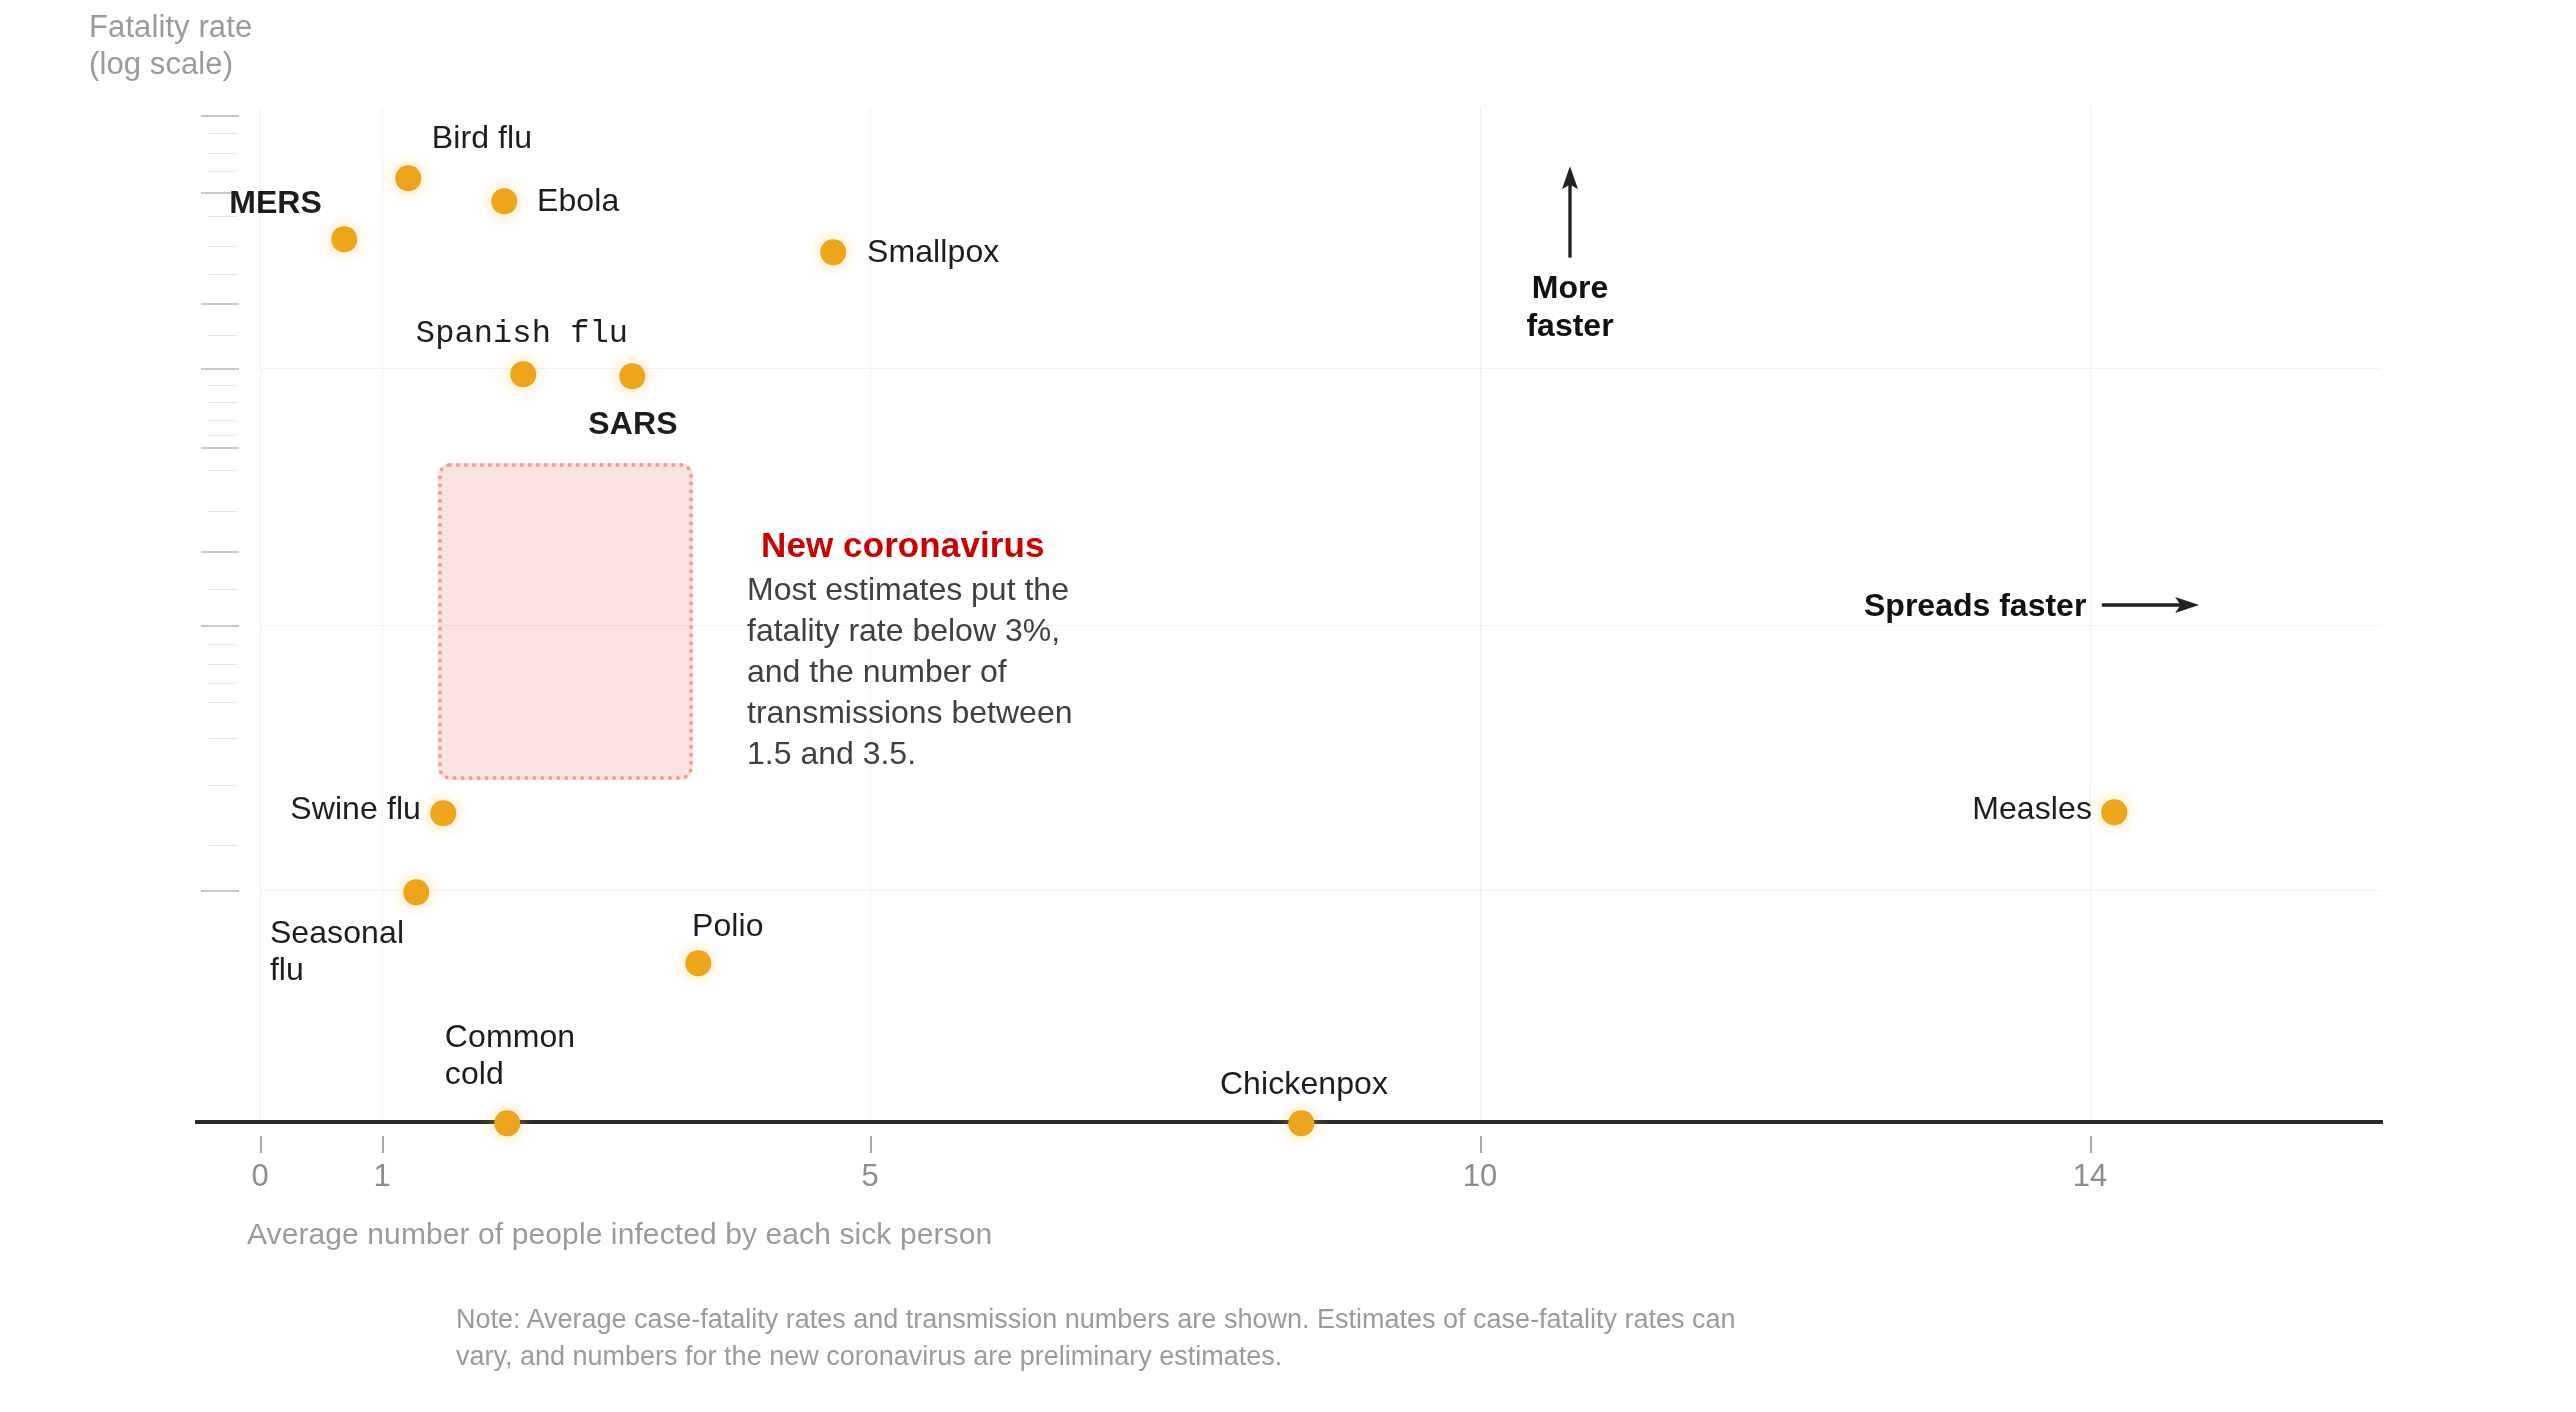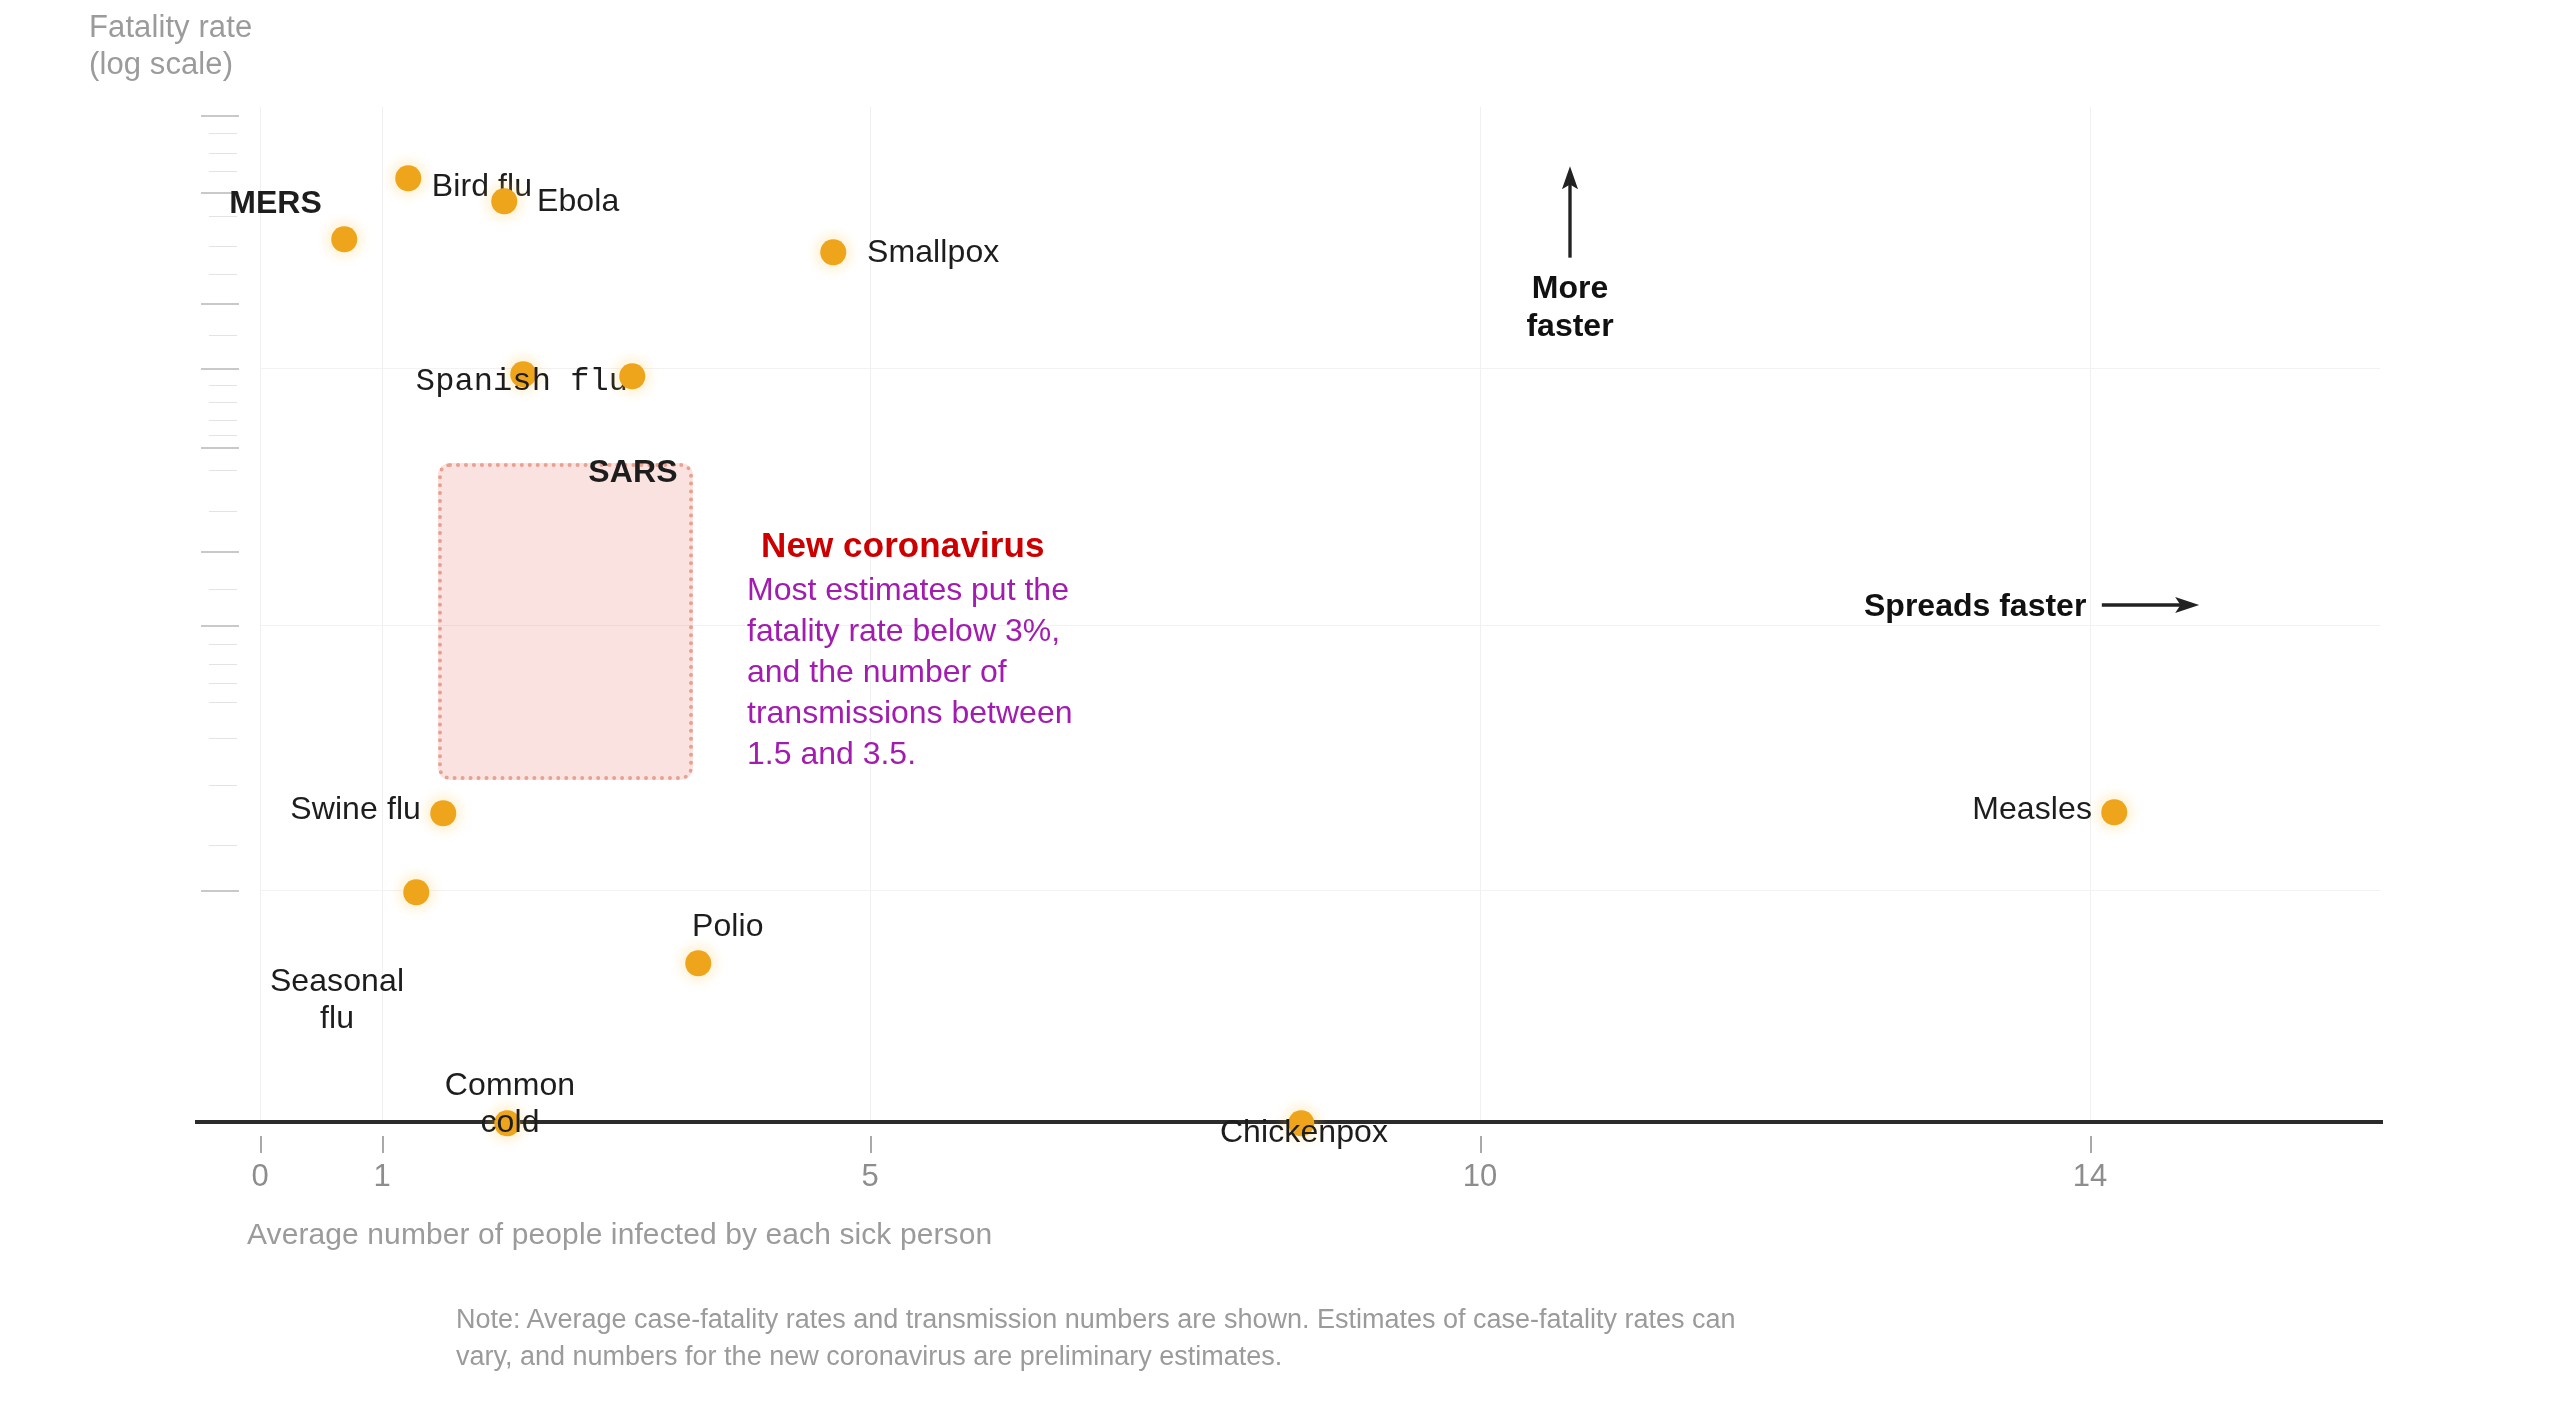--- a/index.html
+++ b/index.html
@@ -105,21 +105,21 @@
   }
   .dot-label{
     position:absolute;
     font-size:32px;
     color:#1d1d1d;
     white-space:pre-line;
     line-height:1.16;
     letter-spacing:0.1px;
   }
   .dot-label.bold{ font-weight:bold; font-size:32px; }
-  .dot-label.ctr{ transform:translateX(-50%); text-align:center;margin-top:48px; }
+  .dot-label.ctr{ transform:translateX(-50%); text-align:left; }
   .dot-label.rgt{ transform:translateX(-100%); text-align:right; }
 
   
   #corona-box{
     position:absolute;
     left:438px; top:463px;
     width:255px; height:317px;
     background:rgba(232,122,112,.22);
     border:4px dotted #e8a08f;
     border-radius:12px;
@@ -135,21 +135,21 @@
   #corona-title{
     font-size:35px;
     font-weight:bold;
     color:#cc0000;
     margin:0 0 4px 14px;
     letter-spacing:0.1px;
   }
   #corona-body{
     font-size:32px;
     line-height:1.28;
-    color:#a21caf;
+    color:#404040;
     margin:0;
     white-space:pre-line;
   }
 
   
   #more-deadly{
     position:absolute;
     left:1496px; top:165px;
     text-align:center;
     width:148px;

